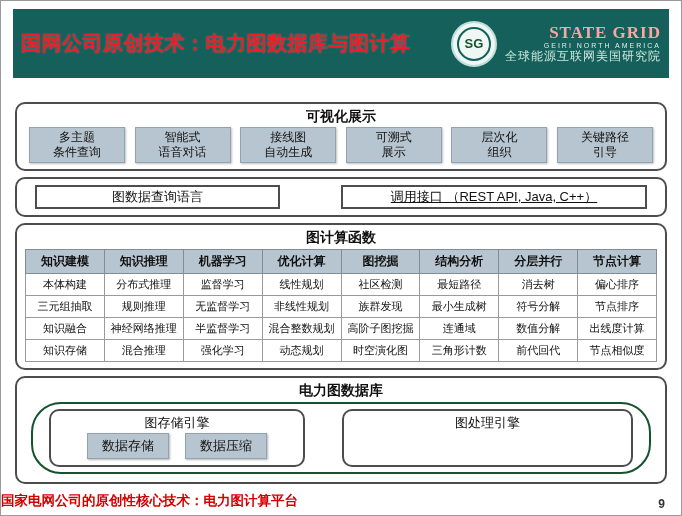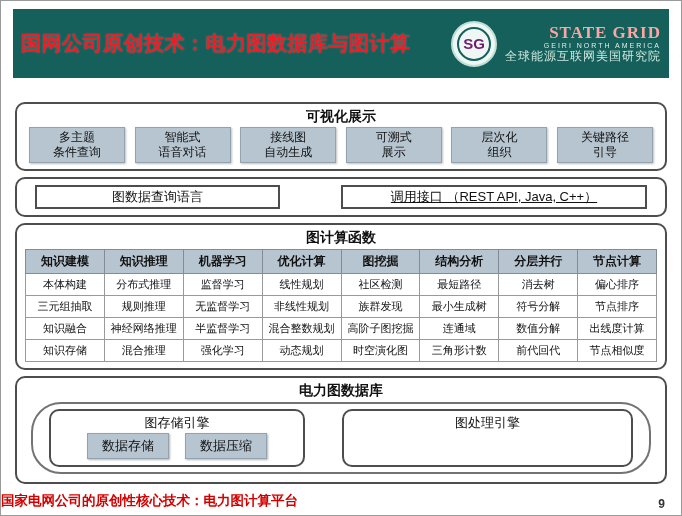--- a/index.html
+++ b/index.html
@@ -2,21 +2,21 @@
 <html><head>
 <meta charset="utf-8">
 <style>
   html,body{margin:0;padding:0;background:#d9d9d9;font-family:"Liberation Sans","DejaVu Sans",sans-serif;}
   .slide{position:relative;width:682px;height:516px;background:#ffffff;border:1px solid #9a9a9a;box-sizing:border-box;overflow:hidden;}
 
   
   .header{margin:8px 12px 0;height:69px;background:#15605a;display:flex;align-items:center;padding:0 8px;box-sizing:border-box;}
   .header-title{flex:1;color:#ee1c25;font-size:20px;font-weight:bold;letter-spacing:.5px;text-shadow:0 0 2px rgba(255,255,255,.25);white-space:nowrap;}
   .emblem{width:42px;height:42px;border-radius:50%;background:#eef7f4;border:2px solid #bfe0d8;display:flex;align-items:center;justify-content:center;margin-right:8px;flex:0 0 auto;}
-  .emblem-inner{width:30px;height:30px;border-radius:50%;border:2px solid #15605a;display:flex;align-items:center;justify-content:center;color:#701a75;font-size:15px;font-weight:bold;text-align:right;}
+  .emblem-inner{width:30px;height:30px;border-radius:50%;border:2px solid #15605a;display:flex;align-items:center;justify-content:center;color:#14532d;font-size:13px;font-weight:bold;text-align:right;}
   .logo-block{text-align:right;line-height:1.15;flex:0 0 auto;}
   .logo-main{font-family:"Liberation Serif","DejaVu Serif",serif;font-weight:bold;font-size:17px;color:#fca5a5;letter-spacing:1px;}
   .logo-sub{font-size:7px;color:#dff0ea;letter-spacing:2px;}
   .logo-cn{font-size:12px;color:#cfe8e0;letter-spacing:1px;}
 
   
   .section{margin:6px 14px 0;border:2px solid #4d4d4d;border-radius:10px;padding:3px 8px 6px;box-sizing:border-box;background:#fff;}
   .section-title{text-align:center;font-weight:bold;font-size:14px;color:#111;line-height:18px;}
   .first-section{margin-top:24px;}
 
@@ -29,21 +29,21 @@
   .iface-box{border:2px solid #4d4d4d;background:#fff;height:24px;display:flex;align-items:center;justify-content:center;font-size:13px;color:#111;box-sizing:border-box;}
   .iface-left{width:40%;}
   .iface-right{width:50%;text-decoration:underline;}
 
   
   table.fn{width:100%;border-collapse:collapse;table-layout:fixed;margin-top:3px;}
   table.fn th{background:#b7c5d1;border:1px solid #828c96;font-size:12px;font-weight:bold;padding:3px 0;color:#111;}
   table.fn td{border:1px solid #9a9a9a;font-size:11px;text-align:center;padding:3px 0;color:#111;white-space:nowrap;overflow:hidden;}
 
   
-  .db-stadium{margin:3px 6px 2px;border:2px solid #737373;border-radius:30px;padding:5px 16px;display:flex;justify-content:space-between;gap:37px;box-sizing:border-box;}
+  .db-stadium{margin:3px 6px 2px;border:2px solid #14532d;border-radius:30px;padding:5px 16px;display:flex;justify-content:space-between;gap:37px;box-sizing:border-box;}
   .engine{border:2px solid #4d4d4d;border-radius:10px;padding:3px 8px 6px;box-sizing:border-box;}
   .engine-left{width:44%;}
   .engine-right{width:50%;}
   .engine-title{text-align:center;font-size:13px;color:#111;line-height:17px;}
   .engine-btn-row{display:flex;justify-content:center;gap:16px;margin-top:2px;}
   .engine-btn{background:#b7c5d1;border:1px solid #93a2af;padding:3px 14px;font-size:13px;color:#111;box-shadow:1px 1px 2px rgba(0,0,0,.3);white-space:nowrap;}
 
   
   .footer-caption{margin-top:8px;text-align:left;color:#d40000;font-weight:bold;font-size:13.5px;}
   .page-number{position:absolute;right:16px;bottom:4px;font-size:12px;font-weight:bold;color:#333;}

